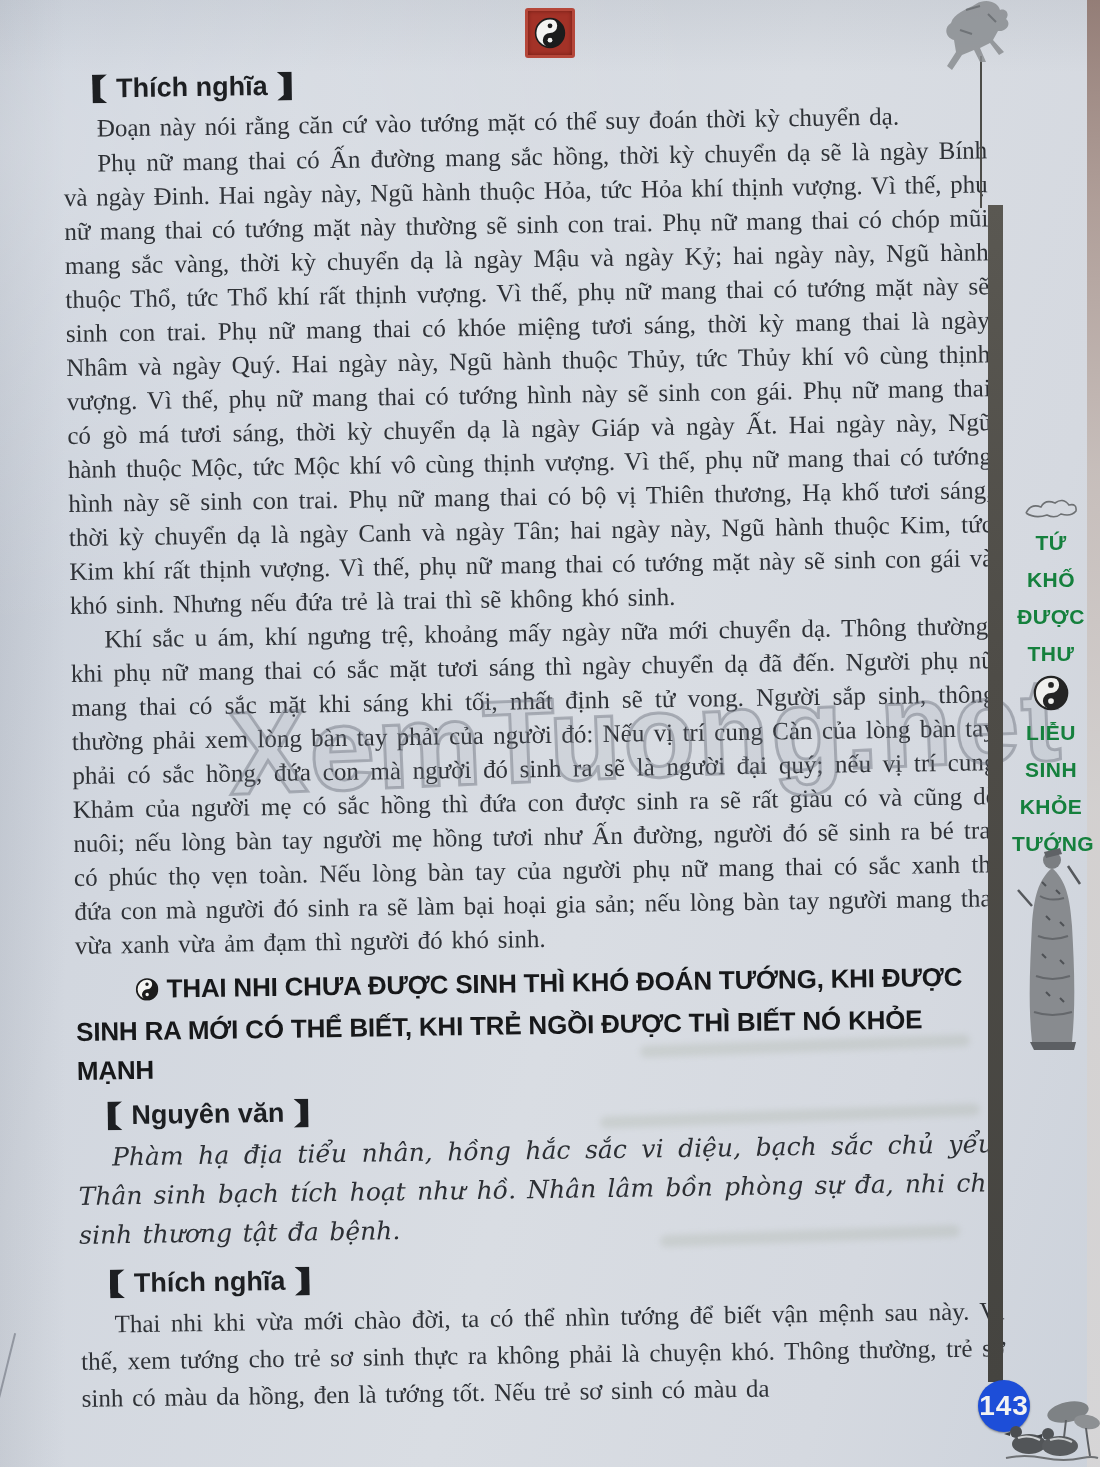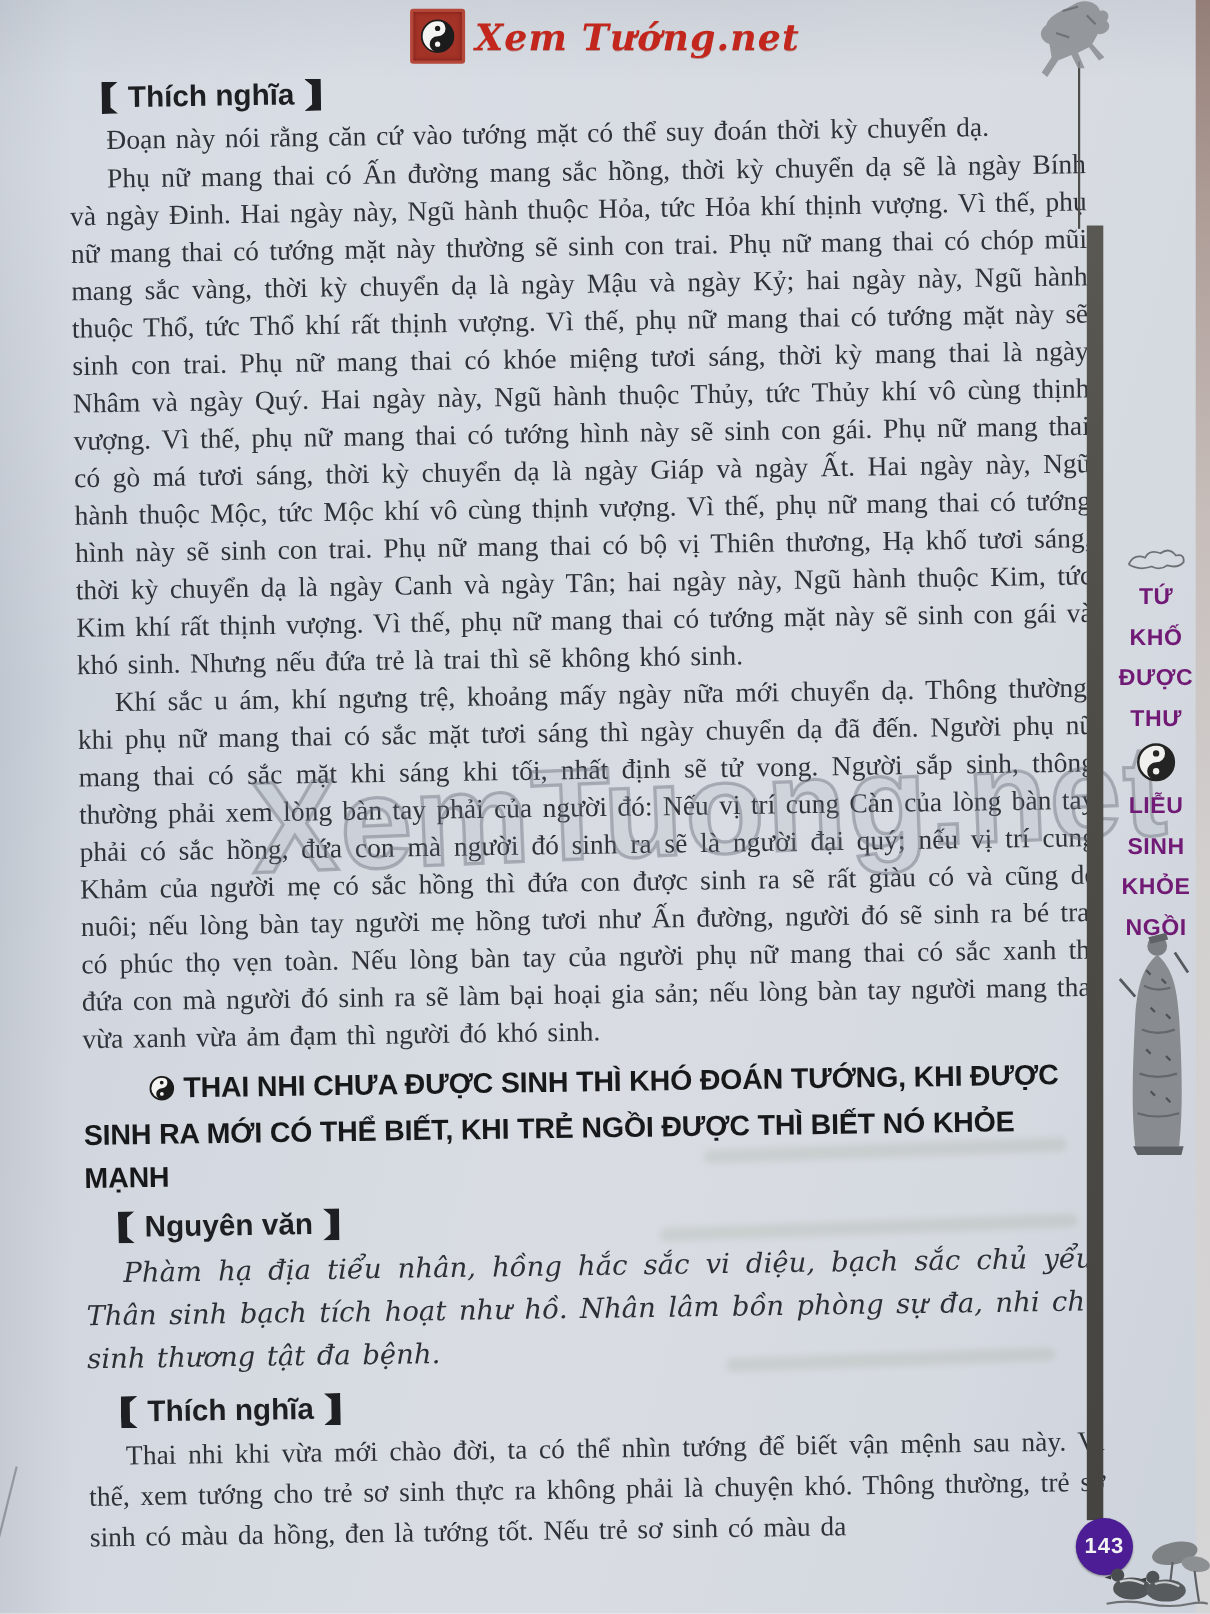--- a/index.html
+++ b/index.html
@@ -50,29 +50,29 @@
   .watermark{position:absolute;left:228px;top:668px;white-space:nowrap;
     font-family:"Liberation Sans",sans-serif;font-weight:bold;font-size:118px;
     transform:rotate(-2.4deg);color:rgba(130,136,146,0.10);
     -webkit-text-stroke:3px rgba(100,106,116,0.42);letter-spacing:2px;pointer-events:none;}
 
   
   .thin-rule{position:absolute;left:980px;top:56px;width:2px;height:152px;background:#4c4c48;}
   .spine-rule{position:absolute;left:988px;top:205px;width:15px;height:1177px;
     background:linear-gradient(to bottom,#5a5852,#4e4c47 40%,#454440);}
   .spine{position:absolute;left:1012px;top:496px;width:78px;text-align:center;
-    font-family:"Liberation Sans",sans-serif;font-weight:bold;color:#701a75;}
+    font-family:"Liberation Sans",sans-serif;font-weight:bold;color:#15803d;}
   .spine .word{font-size:21px;line-height:37px;letter-spacing:0.5px;}
   .spine .cloud{margin:0 auto 4px auto;display:block;}
   .spine .yy{margin:3px auto 3px auto;display:block;}
 
   .illu{position:absolute;}
   .page-num{position:absolute;left:978px;top:1380px;width:52px;height:52px;border-radius:50%;
-    background:#4c1d95;color:#f2f2f2;display:flex;align-items:center;justify-content:center;
-    font-family:"Liberation Sans",sans-serif;font-weight:bold;font-size:20px;letter-spacing:1px;
+    background:#1d4ed8;color:#f2f2f2;display:flex;align-items:center;justify-content:center;
+    font-family:"Liberation Sans",sans-serif;font-weight:bold;font-size:28px;letter-spacing:1px;
     box-shadow:0 1px 2px rgba(0,0,0,.4);}
 
   
   .streak{position:absolute;height:12px;border-radius:6px;filter:blur(3px);
     background:#97a08d;opacity:.22;transform:rotate(-2deg);pointer-events:none;}
 </style>
 </head>
 <body>
 
 <div class="page-shade"></div>
@@ -85,21 +85,20 @@
 
 <div class="logo">
   <div class="logo-box">
     <svg width="32" height="32" viewBox="0 0 40 40">
       <circle cx="20" cy="20" r="18" fill="#f4f4f2" stroke="#1c1c1c" stroke-width="2"></circle>
       <path d="M20 2 A18 18 0 0 1 20 38 A9 9 0 0 1 20 20 A9 9 0 0 0 20 2 Z" fill="#1c1c1c"></path>
       <circle cx="20" cy="11" r="3" fill="#1c1c1c"></circle>
       <circle cx="20" cy="29" r="3" fill="#f4f4f2"></circle>
     </svg>
   </div>
-  <span class="logo-text">Xem Tướng.net</span>
 </div>
 
 <div class="text-col">
 
   <div class="sec-head">
     <span class="brk brk-l"></span>
     <span>Thích nghĩa</span>
     <span class="brk brk-r"></span>
   </div>
 
@@ -151,21 +150,21 @@
   <div class="word">THƯ</div>
   <svg class="yy" width="36" height="36" viewBox="0 0 40 40">
     <circle cx="20" cy="20" r="18" fill="#f0f0ee" stroke="#242424" stroke-width="2.5"></circle>
     <path d="M20 2 A18 18 0 0 1 20 38 A9 9 0 0 1 20 20 A9 9 0 0 0 20 2 Z" fill="#242424"></path>
     <circle cx="20" cy="11" r="3.2" fill="#242424"></circle>
     <circle cx="20" cy="29" r="3.2" fill="#f0f0ee"></circle>
   </svg>
   <div class="word">LIỄU</div>
   <div class="word">SINH</div>
   <div class="word">KHỎE</div>
-  <div class="word">NGỒI</div>
+  <div class="word">TƯỚNG</div>
 </div>
 
 <svg class="illu" style="left:1016px;top:846px;" width="68" height="206" viewBox="0 0 68 206">
   <circle cx="36" cy="14" r="9" fill="#7b7e82"></circle>
   <path d="M28 6 L44 2 L46 8 L30 12 Z" fill="#5f6266"></path>
   <path d="M36 22 C22 34 18 52 16 78 C14 120 12 160 16 196 L56 196 C60 156 58 116 56 80 C54 52 50 34 36 22 Z" fill="#888b8f"></path>
   <path d="M16 60 L2 44 M52 20 L64 38" stroke="#55585c" stroke-width="2.5" fill="none"></path>
   <path d="M24 50 Q34 56 48 52 M22 90 Q36 96 52 90 M20 130 Q36 136 54 130 M18 166 Q36 172 56 166" stroke="#64676b" stroke-width="2" fill="none"></path>
   <path d="M26 36 l4 4 M40 44 l4 4 M30 70 l4 4 M44 76 l4 4 M26 108 l4 4 M44 114 l4 4 M30 146 l4 4 M44 152 l4 4" stroke="#4e5155" stroke-width="2"></path>
   <path d="M14 196 L60 196 L58 204 L18 204 Z" fill="#5c5f63"></path>

